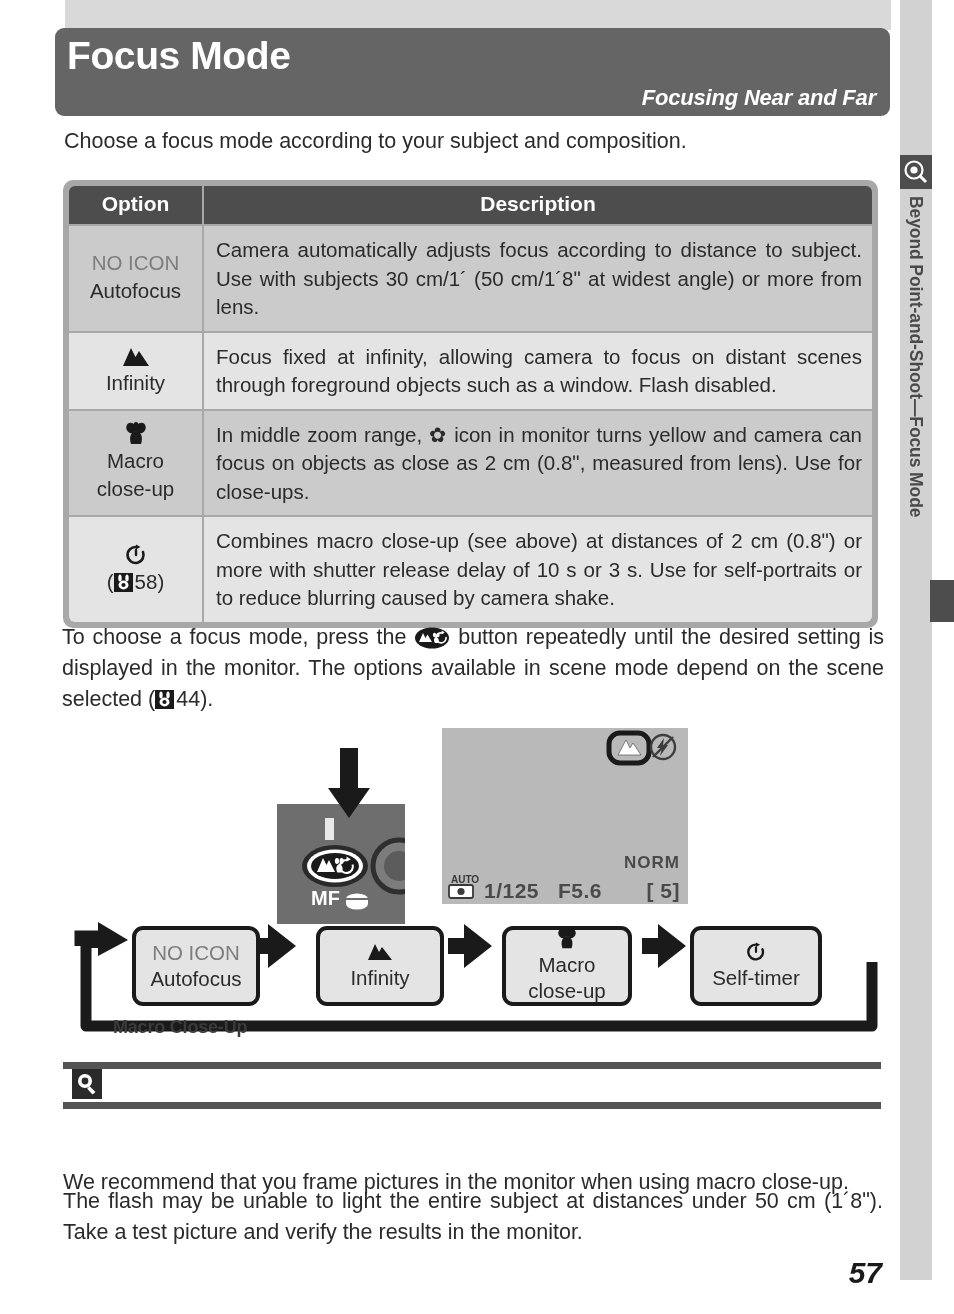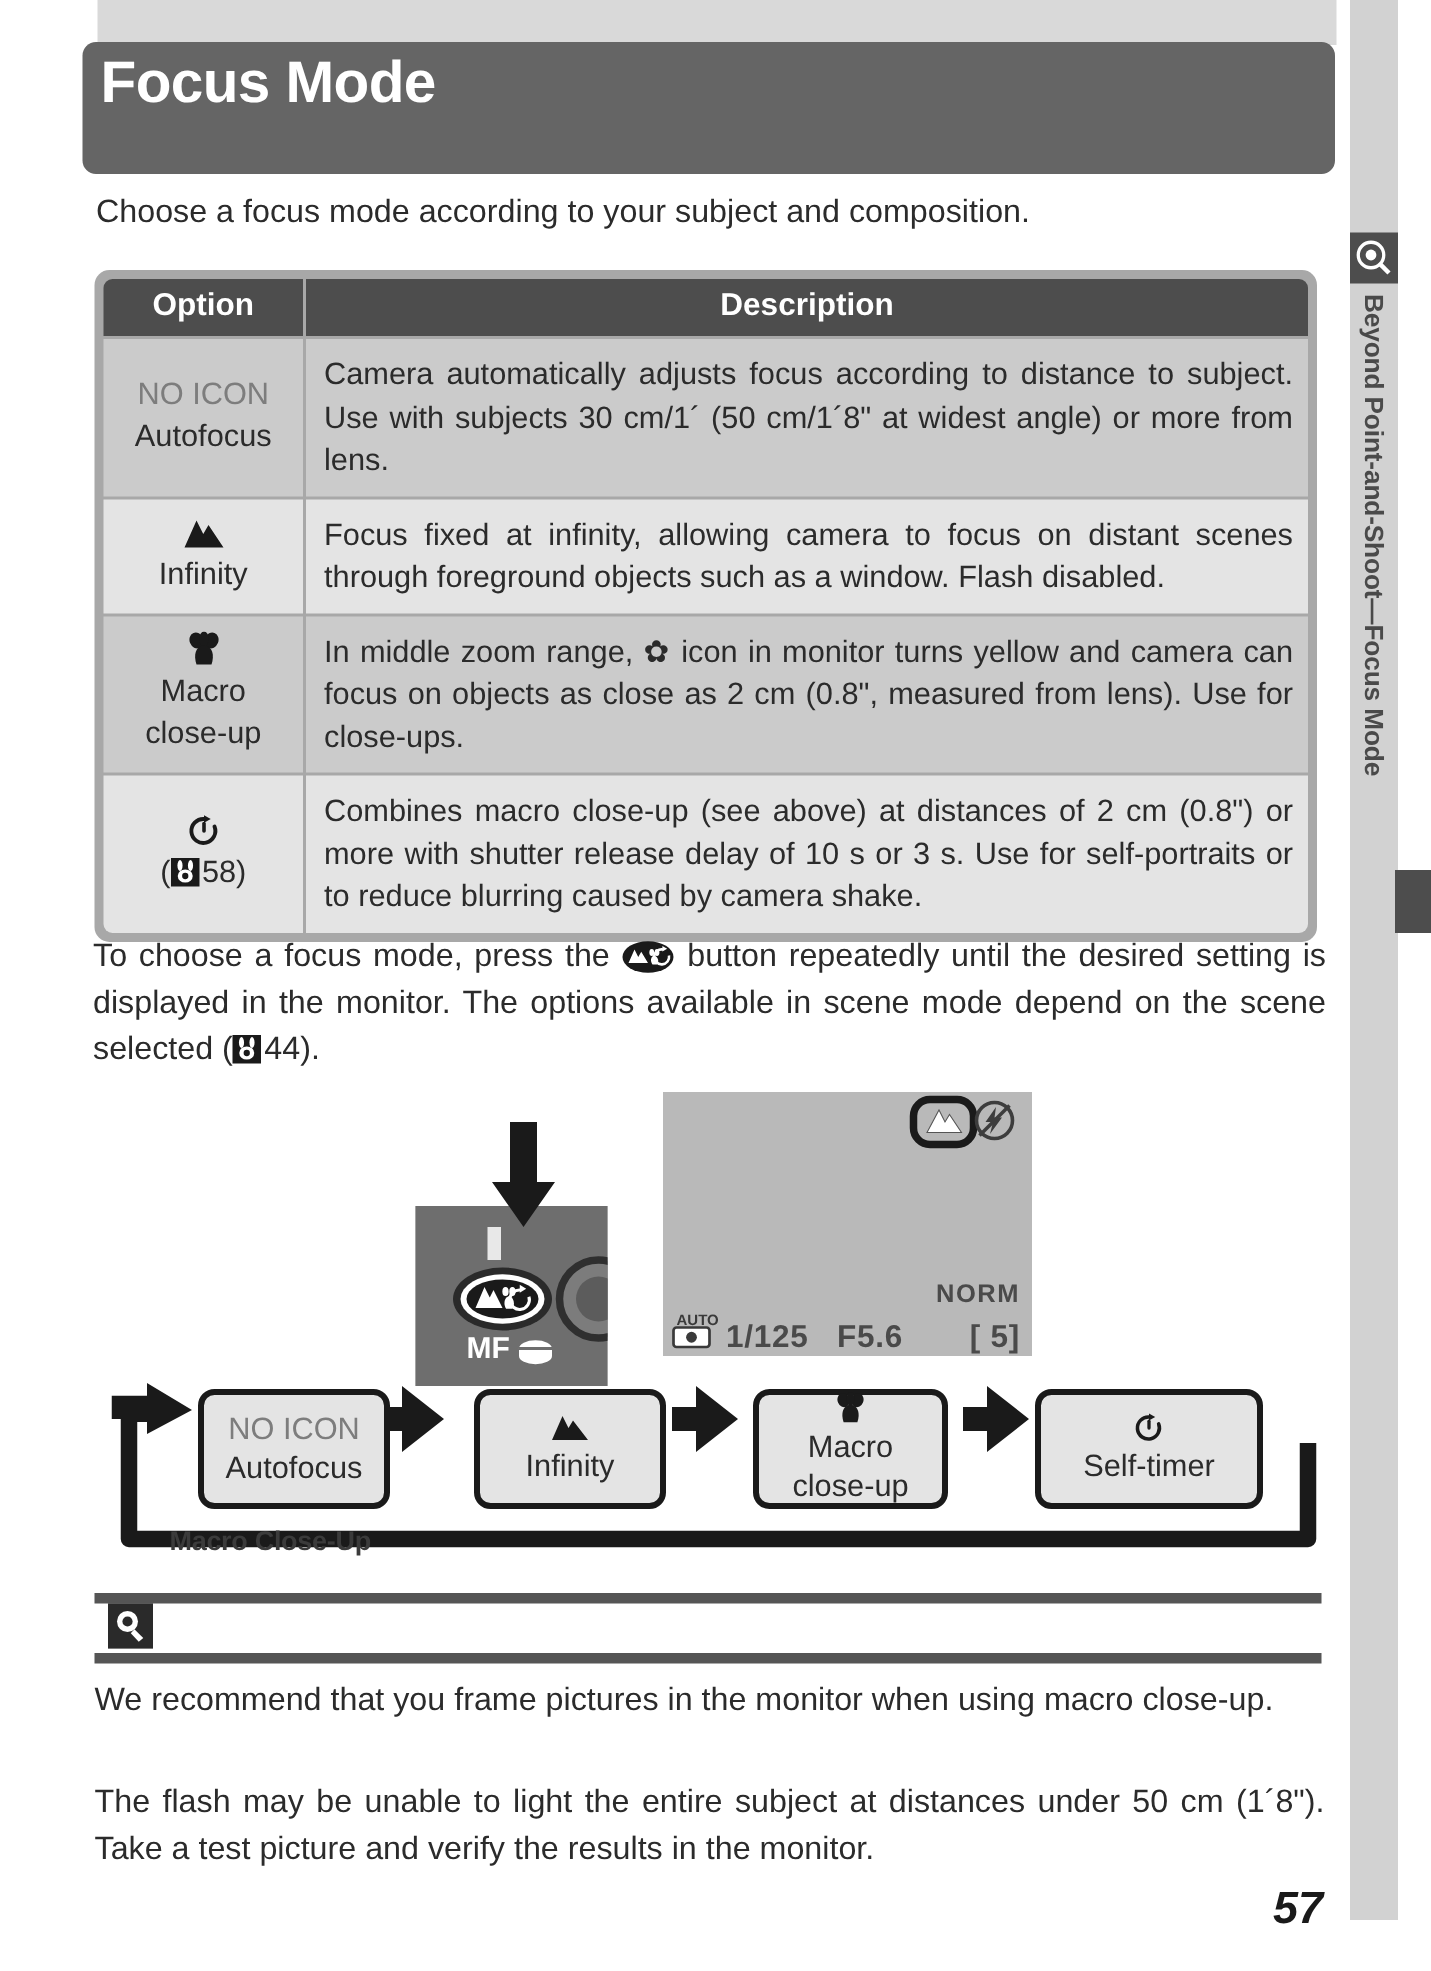--- a/index.html
+++ b/index.html
@@ -158,21 +158,21 @@
   }
   .tip-icon{
     position:absolute;left:72px;top:1069px;width:30px;height:30px;background:#2a2a2a;
   }
   .tip-title{
     position:absolute;left:113px;top:1017px;
     font-size:18px;font-weight:bold;color:#3b3b3b;
     letter-spacing:-0.2px;
   }
   .tip-p1{
-    position:absolute;left:63px;top:1118px;width:820px;
+    position:absolute;left:63px;top:1167px;width:820px;
     font-size:21.5px;line-height:31px;color:#2b2b2b;text-align:justify;
   }
   .tip-p2{
     position:absolute;left:63px;top:1186px;width:820px;
     font-size:21.5px;line-height:31px;color:#2b2b2b;text-align:justify;
   }
   
   .pageno{
     position:absolute;right:72px;bottom:24px;
     font-size:30px;font-style:italic;font-weight:bold;color:#1a1a1a;
@@ -191,20 +191,21 @@
     <line x1="16.6" y1="16.6" x2="23" y2="23" stroke="#ffffff" stroke-width="3"></line>
   </svg>
 </div>
 <div class="sidebar-text">
   <span>Beyond Point-and-Shoot—Focus Mode</span>
 </div>
 <div class="sidebar-tab"></div>
 
 <div class="banner">
   <div class="banner-title">Focus Mode</div>
+  <div class="banner-sub">Focusing Near and Far</div>
 </div>
 
 <div class="intro">Choose a focus mode according to your subject and composition.</div>
 
 <div class="tbl-wrap">
   <table class="opt">
     <colgroup>
         <col style="width:133px">
         <col>
       </colgroup>
@@ -388,21 +389,21 @@
         <ellipse cx="8" cy="6" rx="4.4" ry="5.2" fill="#1a1a1a" transform="rotate(-22 8 6)"></ellipse>
         <ellipse cx="18" cy="6" rx="4.4" ry="5.2" fill="#1a1a1a" transform="rotate(22 18 6)"></ellipse>
         <ellipse cx="13" cy="5" rx="3" ry="4.8" fill="#1a1a1a"></ellipse>
         <path d="M13 9 C7 10 6 16 8 22 L18 22 C20 16 19 10 13 9 Z" fill="#1a1a1a"></path>
       </svg>
     </span>
     <span>Macro</span>
     <span>close-up</span>
   </div>
 
-  <div class="fbox" style="left:628px;width:152px;text-align:center;">
+  <div class="fbox" style="left:628px;width:132px;text-align:center;">
     <span class="ic">
       <svg width="22" height="22" viewBox="0 0 24 24">
         <path d="M12 4 A8 8 0 1 0 19 9" fill="none" stroke="#1a1a1a" stroke-width="2.6" stroke-linecap="round"></path>
         <path d="M12 1.5 L12 6.5 L16.5 4 Z" fill="#1a1a1a"></path>
         <line x1="12" y1="12" x2="12" y2="7" stroke="#1a1a1a" stroke-width="2.4" stroke-linecap="round"></line>
       </svg>
     </span>
     <span>Self-timer</span>
   </div>
 </div>

